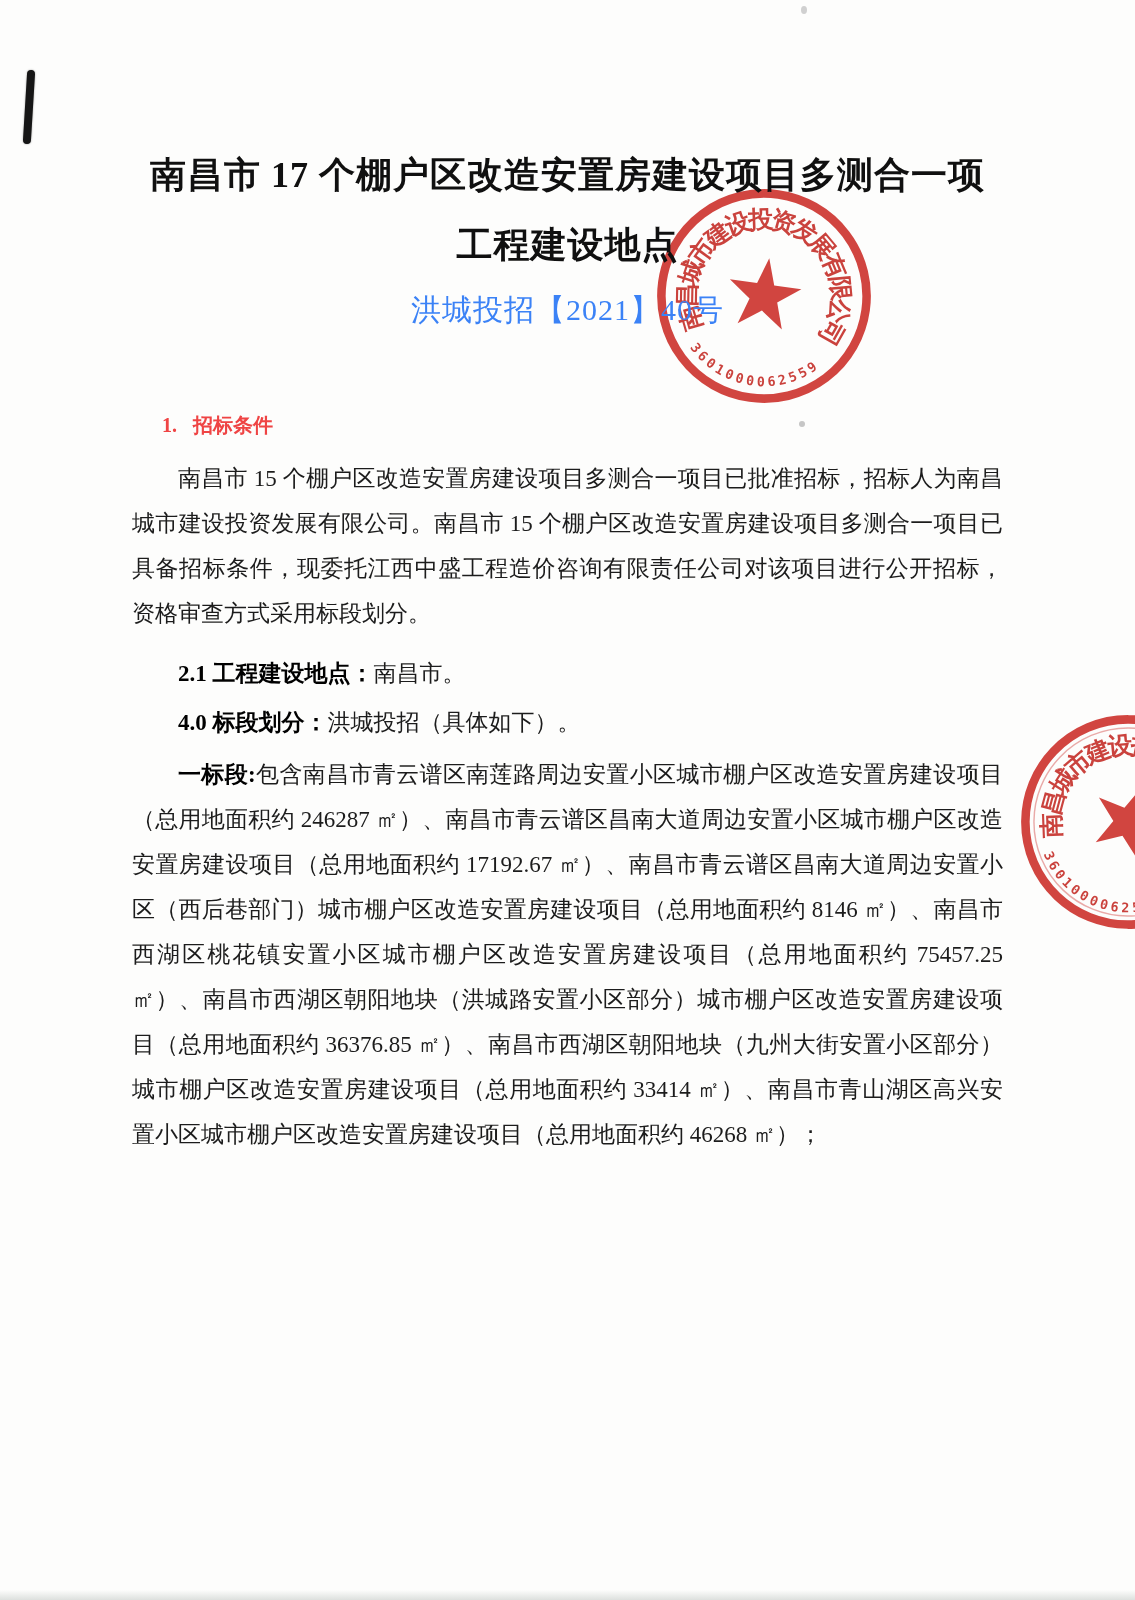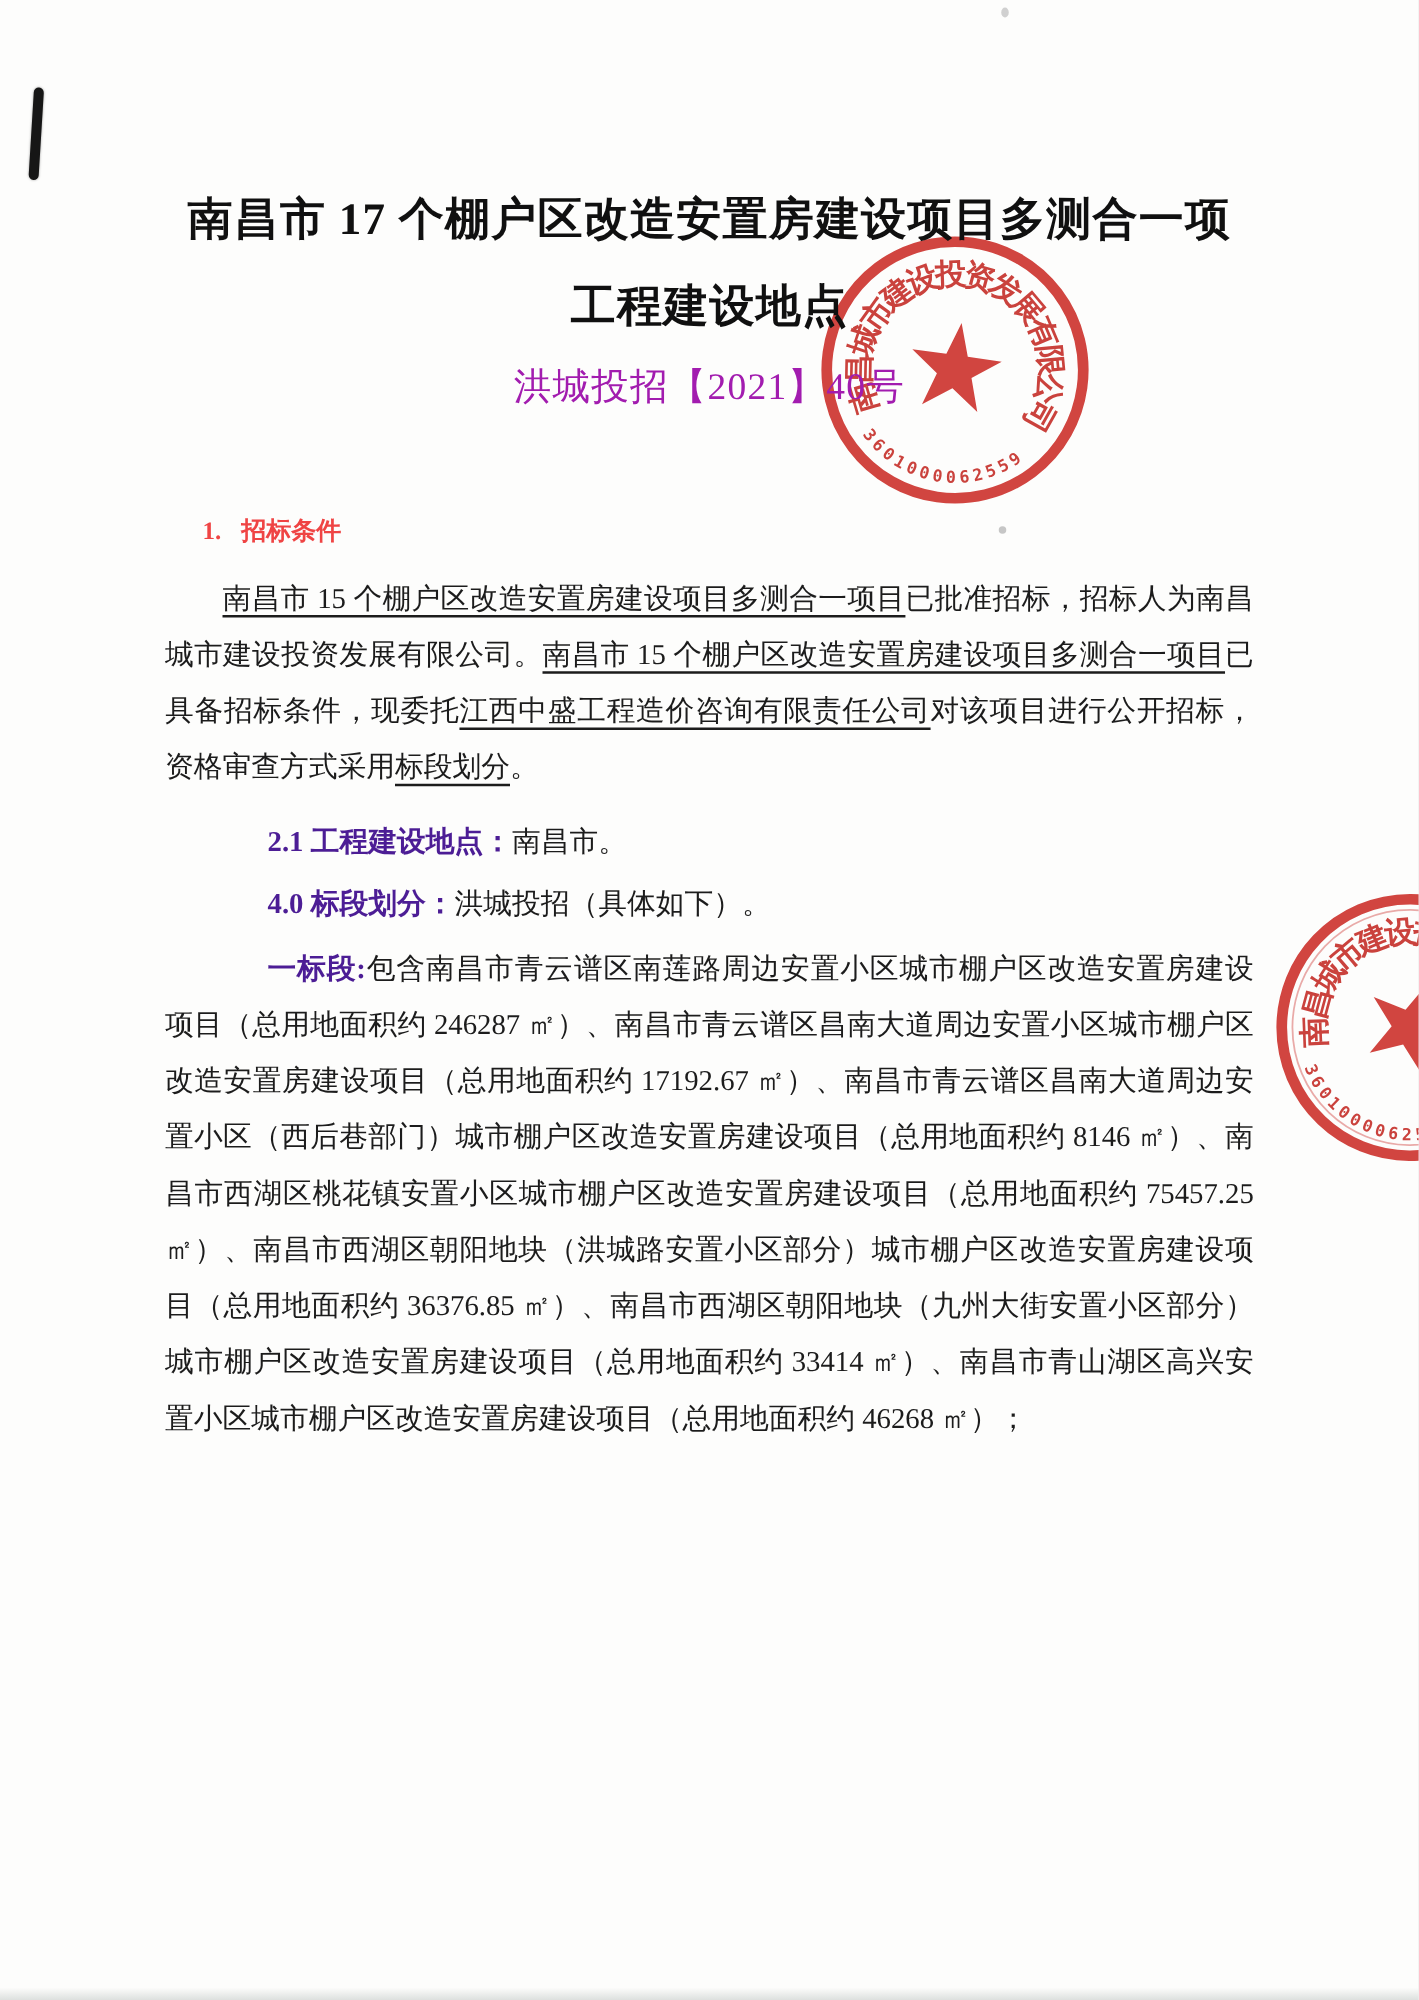--- a/index.html
+++ b/index.html
@@ -27,41 +27,41 @@
   .content{ position:relative; padding:140px 132px 0 132px; }
 
   .title{
     margin:0; text-align:center; font-size:36px; font-weight:bold;
     line-height:70px; color:#101010; letter-spacing:1px;
   }
   .title .tl{ display:block; }
 
   .docnum{
     margin-top:8px; text-align:center; font-size:30px; line-height:44px;
-    color:#a21caf; letter-spacing:1px;
+    color:#3b82f6; letter-spacing:1px;
   }
 
   .body-text{ margin-top:70px; }
 
   .h{
     font-size:20px; font-weight:bold; color:#ef4444;
     line-height:46px; margin:16px 0 8px 30px;
   }
   .h .hno{ margin-right:16px; }
 
   .para{
     margin:6px 0 14px 0; font-size:23px; line-height:45px;
     text-align:justify; text-indent:2em; color:#1c1c1c;
   }
   .item{
     margin:0 0 2px 0; font-size:23px; line-height:47px; text-indent:2em;
     color:#1c1c1c;
   }
-  .b{ font-weight:bold; color:#4c1d95;margin-left:36px; }
-  .u{ text-decoration:underline; text-underline-offset:6px; text-decoration-thickness:1.5px;margin-top:16px; }
+  .b{ font-weight:bold; color:#000000; }
+  .u{ text-underline-offset:6px; text-decoration-thickness:1.5px;margin-top:16px; }
 
   .seal{ position:absolute; mix-blend-mode:multiply; opacity:.92; }
   .seal-top{ left:650px; top:182px; width:228px; height:228px; }
   .seal-right{ left:1014px; top:708px; width:228px; height:228px; }
   .seal .ring{ fill:none; stroke:#cf3530; stroke-width:9; }
   .seal .ring2{ fill:none; stroke:#cf3530; stroke-width:1.5; opacity:.45; }
   .seal .star{ fill:#cf3530; }
   .seal-company{
     font-size:26px; font-weight:bold; fill:#c8322c; letter-spacing:1px;
     font-family:"DejaVu Sans","Liberation Sans",sans-serif;

